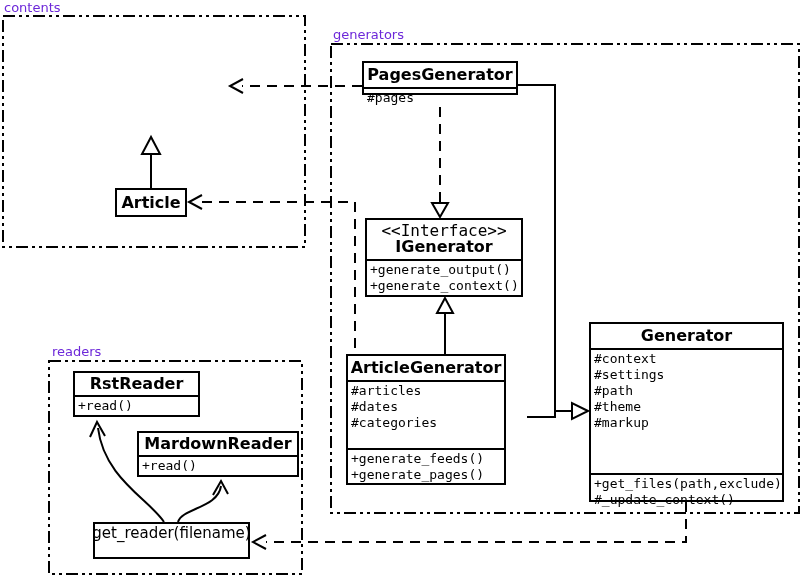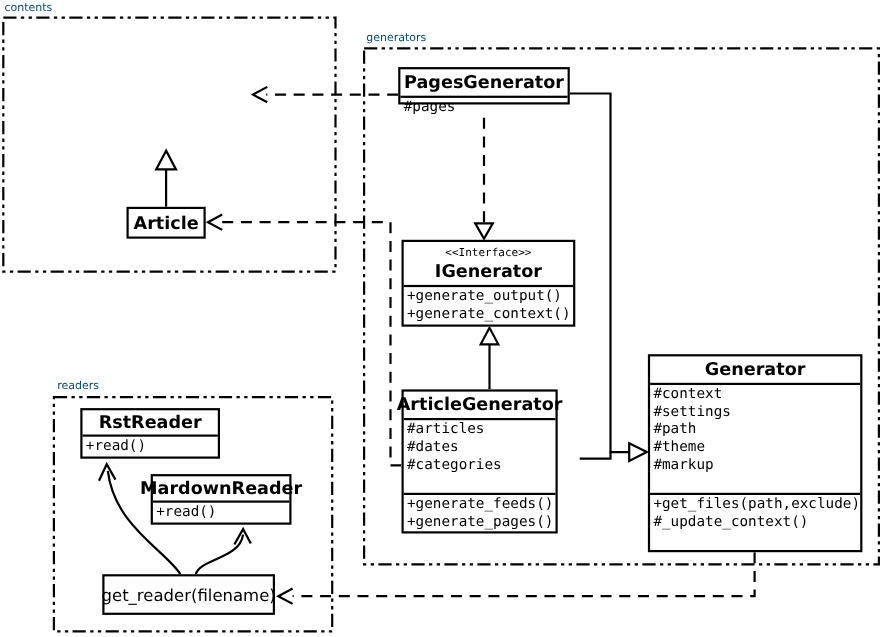--- a/index.html
+++ b/index.html
@@ -6,40 +6,40 @@
   .stage{
     position:relative;width:803px;height:579px;background:#ffffff;
     font-family:"DejaVu Sans",sans-serif;color:#000;overflow:hidden;
   }
   svg.layer{position:absolute;left:0;top:0;width:803px;height:579px;}
   .pkg{fill:none;stroke:#000;stroke-width:2;stroke-dasharray:12 4 3 4 3 4;}
   .dash{fill:none;stroke:#000;stroke-width:2;stroke-dasharray:10 7;}
   .solid{fill:none;stroke:#000;stroke-width:2;}
   .open{fill:none;stroke:#000;stroke-width:2;stroke-linecap:butt;}
   .tri{fill:#ffffff;stroke:#000;stroke-width:2;}
-  .pkg-label{position:absolute;font-size:10px;line-height:16px;color:#0c4a6e;}
+  .pkg-label{position:absolute;font-size:13px;line-height:16px;color:#6d28d9;}
   .cls{
     position:absolute;box-sizing:border-box;background:#ffffff;
     border:2px solid #000;display:flex;flex-direction:column;
   }
   .cls-title{
     box-sizing:border-box;flex:none;display:flex;align-items:center;justify-content:center;
     font-weight:bold;font-size:16px;line-height:18px;text-align:center;
   }
   .cls-title.col{flex-direction:column;}
-  .stereo{font-family:"DejaVu Sans Mono",monospace;font-weight:normal;font-size:10px;line-height:14px;}
+  .stereo{font-family:"DejaVu Sans Mono",monospace;font-weight:normal;font-size:16px;line-height:14px;}
   .sec{
     box-sizing:border-box;flex:none;border-top:2px solid #000;
     font-family:"DejaVu Sans Mono",monospace;font-size:13px;line-height:16px;
     padding:1px 3px;overflow:hidden;
   }
   .member{white-space:pre;}
   .plainbox{
     position:absolute;box-sizing:border-box;background:#ffffff;border:2px solid #000;
-    display:flex;align-items:center;justify-content:center;font-size:15px;
+    display:flex;align-items:flex-start;justify-content:center;font-size:15px;
   }
 </style>
 </head>
 <body>
 
 <div class="stage">
 
   <svg class="layer" viewBox="0 0 803 579">
 
     <rect class="pkg" x="3" y="16" width="302" height="231"></rect>
@@ -95,56 +95,56 @@
     <div class="cls-title col" style="height:39px">
       <div class="stereo">&lt;&lt;Interface&gt;&gt;</div>
       <div>IGenerator</div>
     </div>
     <div class="sec" style="height:36px">
       <div class="member">+generate_output()</div>
       <div class="member">+generate_context()</div>
     </div>
   </div>
 
-  <div class="cls" style="left:365px;top:354px;width:142px;height:131px">
+  <div class="cls" style="left:346px;top:354px;width:160px;height:131px">
     <div class="cls-title" style="height:24px">ArticleGenerator</div>
     <div class="sec" style="height:68px">
       <div class="member">#articles</div>
       <div class="member">#dates</div>
       <div class="member">#categories</div>
     </div>
     <div class="sec" style="height:35px">
       <div class="member">+generate_feeds()</div>
       <div class="member">+generate_pages()</div>
     </div>
   </div>
 
   <div class="cls" style="left:589px;top:322px;width:195px;height:180px">
     <div class="cls-title" style="height:24px">Generator</div>
-    <div class="sec" style="height:100px">
+    <div class="sec" style="height:125px">
       <div class="member">#context</div>
       <div class="member">#settings</div>
       <div class="member">#path</div>
       <div class="member">#theme</div>
       <div class="member">#markup</div>
     </div>
     <div class="sec" style="height:52px">
       <div class="member">+get_files(path,exclude)</div>
       <div class="member">#_update_context()</div>
     </div>
   </div>
 
   <div class="cls" style="left:73px;top:371px;width:127px;height:46px">
     <div class="cls-title" style="height:22px">RstReader</div>
     <div class="sec" style="height:20px">
       <div class="member">+read()</div>
     </div>
   </div>
 
-  <div class="cls" style="left:137px;top:431px;width:128px;height:46px">
+  <div class="cls" style="left:137px;top:431px;width:162px;height:46px">
     <div class="cls-title" style="height:22px">MardownReader</div>
     <div class="sec" style="height:20px">
       <div class="member">+read()</div>
     </div>
   </div>
 
   <div class="plainbox" style="left:93px;top:522px;width:157px;height:37px">
     <span>get_reader(filename)</span>
   </div>
 

